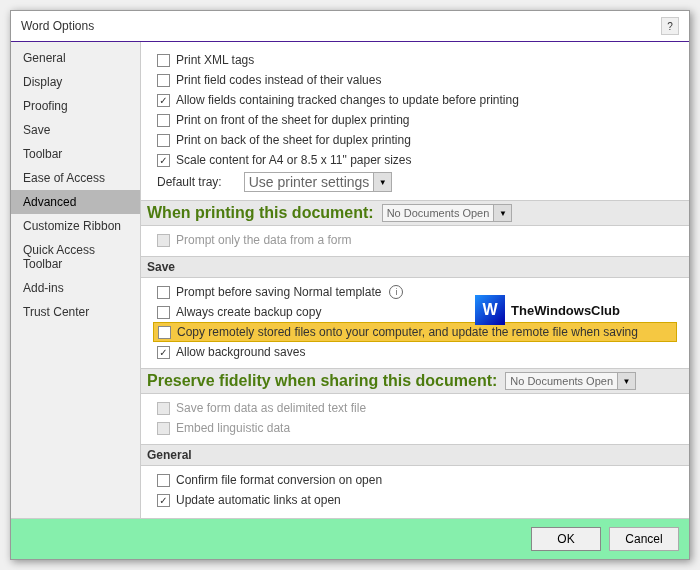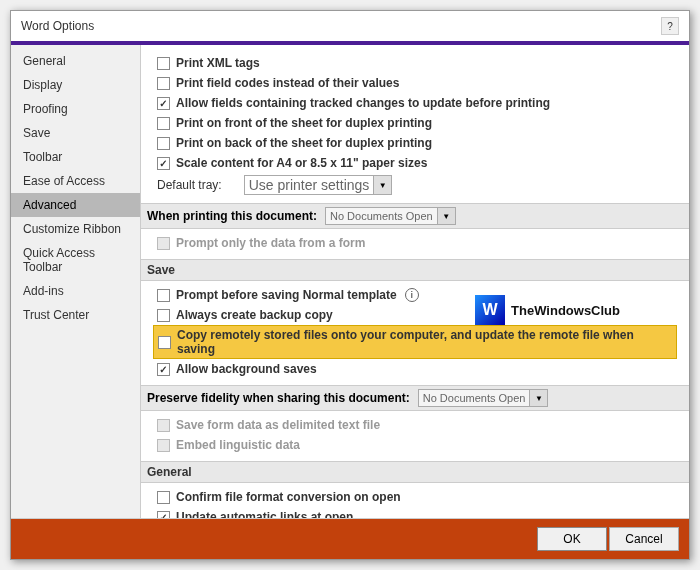--- a/index.html
+++ b/index.html
@@ -18,21 +18,21 @@
       width: 680px;
       height: 550px;
       background: #f0f0f0;
       border: 1px solid #999;
       box-shadow: 2px 2px 8px rgba(0,0,0,0.4);
       display: flex;
       flex-direction: column;
     }
     .title-bar {
       background: #fff;
-      border-bottom: 4px solid #4c1d95;
+      border-bottom: 1px solid #4c1d95;
       padding: 6px 10px;
       display: flex;
       justify-content: space-between;
       align-items: center;
       font-size: 12px;
       color: #333;
     }
     .title-bar-buttons {
       display: flex;
       gap: 4px;
@@ -98,21 +98,20 @@
     }
     .section-header:first-child {
       margin-top: 0;
     }
     .option-row {
       display: flex;
       align-items: center;
       padding: 2px 4px;
       gap: 6px;
       min-height: 20px;
-      font-weight: bold;
     }
     .option-row.highlighted {
       background: #f5c842;
       border: 1px solid #d4a800;
     }
     .checkbox {
       width: 13px;
       height: 13px;
       border: 1px solid #888;
       background: #fff;
@@ -178,23 +177,23 @@
       display: flex;
       align-items: center;
       gap: 8px;
       padding: 3px 6px;
       background: #e8e8e8;
       border-top: 1px solid #ccc;
       border-bottom: 1px solid #ccc;
       margin: 6px -12px 4px -12px;
     }
     .section-row-label {
-      font-size: 12px;
+      font-size: 16px;
       font-weight: 600;
-      color: #000000;
+      color: #4d7c0f;
     }
     .section-dropdown {
       display: flex;
       align-items: center;
       border: 1px solid #aaa;
       background: #f5f5f5;
       height: 18px;
       min-width: 130px;
       cursor: pointer;
     }
@@ -203,23 +202,23 @@
       padding: 0 4px;
       font-size: 11px;
       color: #666;
     }
     .section-dropdown .dropdown-arrow {
       background: #ddd;
     }
     .dialog-footer {
       display: flex;
       justify-content: flex-end;
-      gap: 2px;
+      gap: 8px;
       padding: 8px 10px;
-      background: #c2410c;
+      background: #86efac;
       border-top: 1px solid #ccc;
     }
     .footer-btn {
       min-width: 70px;
       height: 24px;
       padding: 0 12px;
       border: 1px solid #aaa;
       background: #f0f0f0;
       font-size: 12px;
       cursor: pointer;

